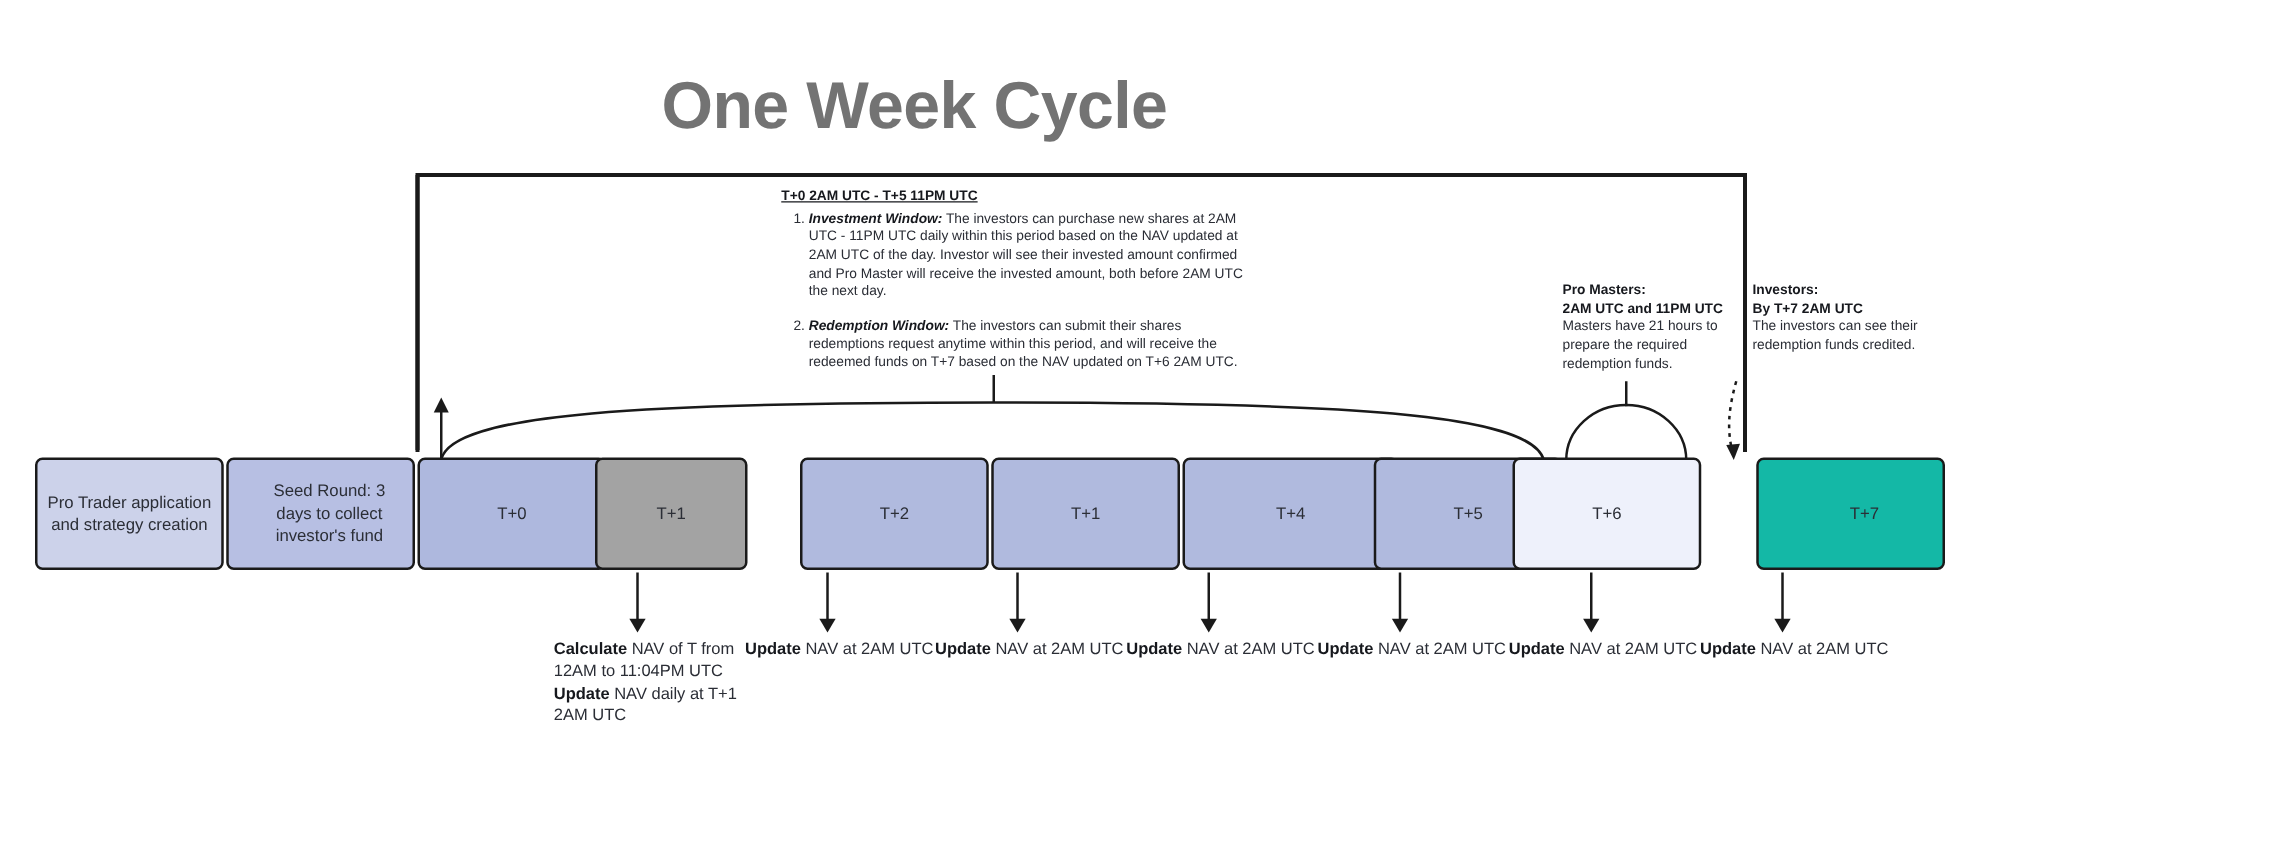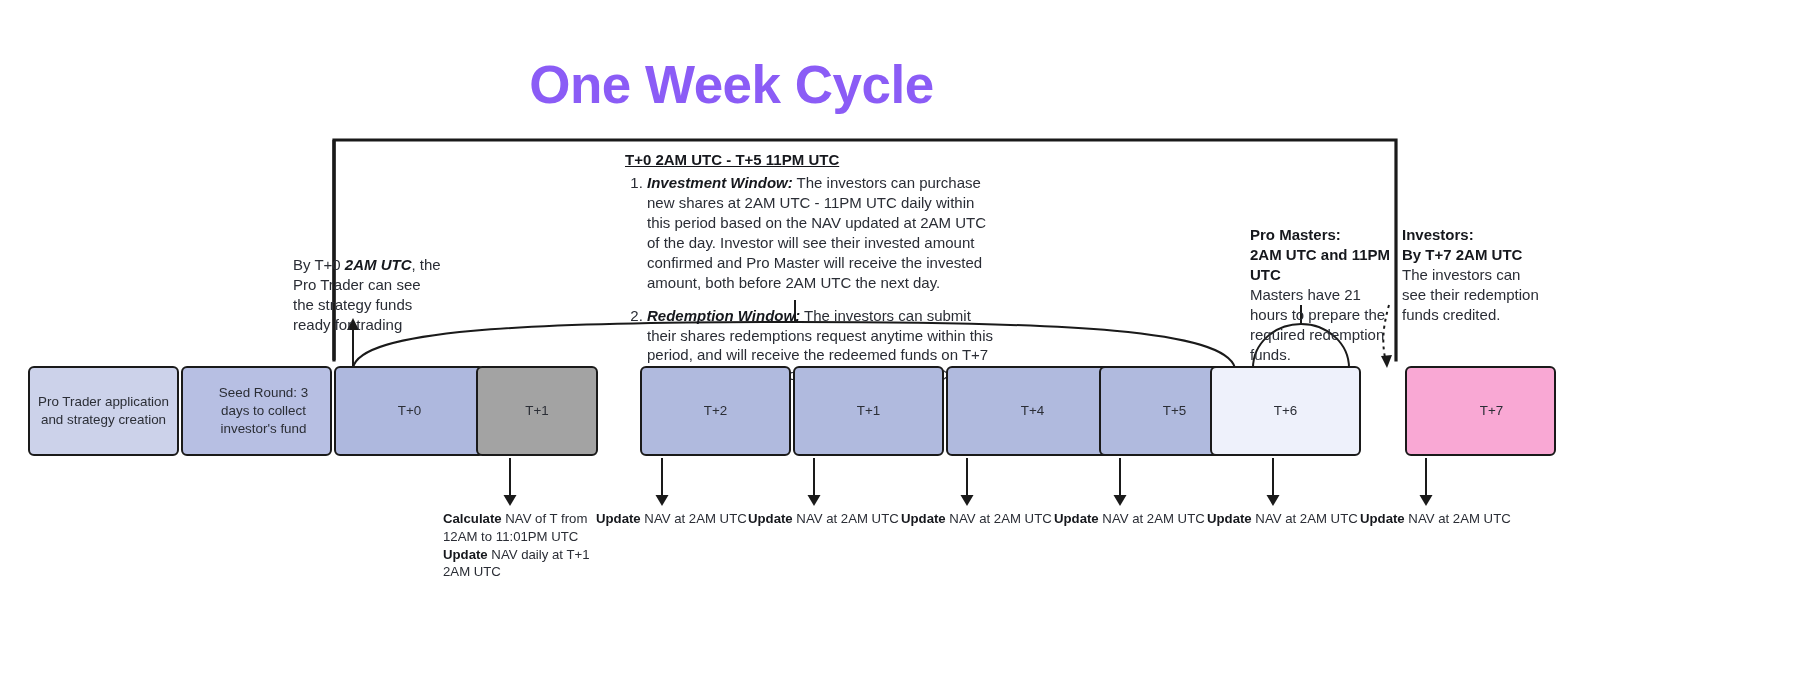--- a/index.html
+++ b/index.html
@@ -12,28 +12,28 @@
     position:relative;
     overflow:hidden;
   }
   .canvas { position:absolute; inset:0; }
 
   
   .title {
     position:absolute; left:0; top:54px; width:1463px;
     text-align:center;
     font-size:53px; font-weight:bold; letter-spacing:-0.5px;
-    color:#8b5cf6;
+    color:#737373;
   }
 
   
   svg.lines { position:absolute; left:0; top:0; width:1815px; height:686px; pointer-events:none; }
 
   
-  .tb { position:absolute; font-size:15px; line-height:1.33; color:#2a2d35; }
+  .tb { position:absolute; font-size:11px; line-height:1.33; color:#2a2d35; }
   .tb b { font-weight:bold; color:#16181d;font-style:italic; }
   .tb .hdr { font-weight:bold; text-decoration:underline; display:block; margin-bottom:3px; color:#16181d; }
 
   #block-window { left:625px; top:150px; width:370px; }
   #block-window ol { margin:0; padding-left:22px; }
   #block-window ol li { margin-bottom:13px; }
 
   #block-t0 { left:293px; top:255px; width:150px; }
   #block-promasters { left:1250px; top:225px; width:145px; }
   #block-investors { left:1402px; top:225px; width:140px; }
@@ -104,23 +104,20 @@
     <ol>
       <li>
         <b>Investment Window:</b><span> The investors can purchase new shares at 2AM UTC - 11PM UTC daily within this period based on the NAV updated at 2AM UTC of the day. Investor will see their invested amount confirmed and Pro Master will receive the invested amount, both before 2AM UTC the next day.</span>
       </li>
       <li>
         <b>Redemption Window:</b><span> The investors can submit their shares redemptions request anytime within this period, and will receive the redeemed funds on T+7 based on the NAV updated on T+6 2AM UTC.</span>
       </li>
     </ol>
   </div>
 
-  <div class="tb" id="block-t0">
-    <span>By T+0 </span><b>2AM UTC</b><span>, the Pro Trader can see the strategy funds ready for trading</span>
-  </div>
 
   <div class="tb" id="block-promasters">
     <span class="strong-line">Pro Masters:</span>
     <span class="strong-line">2AM UTC and 11PM UTC</span>
     <span>Masters have 21 hours to prepare the required redemption funds.</span>
   </div>
 
   <div class="tb" id="block-investors">
     <span class="strong-line">Investors:</span>
     <span class="strong-line">By T+7 2AM UTC</span>
@@ -148,27 +145,27 @@
       </div>
       <div class="cell" style="left: 918px; width: 173px; background: rgb(176, 186, 222);">
         <span>T+4</span>
       </div>
       <div class="cell" style="left: 1071px; width: 151px; background: rgb(176, 186, 222);">
         <span>T+5</span>
       </div>
       <div class="cell" style="left: 1182px; width: 151px; background: rgb(238, 241, 251);">
         <span>T+6</span>
       </div>
-      <div class="cell" style="left: 1377px; width: 151px; background: #f9a8d4; padding-left: 28px;">
+      <div class="cell" style="left: 1377px; width: 151px; background: #14b8a6; padding-left: 28px;">
         <span>T+7</span>
       </div>
     </div>
 
   <div id="captions-layer">
-      <div class="cap" style="left: 443px; top: 510px; width: 150px;"><b>Calculate</b><span> NAV of T from 12AM to 11:01PM UTC</span> <b>Update</b><span> NAV daily at T+1 2AM UTC</span></div>
+      <div class="cap" style="left: 443px; top: 510px; width: 150px;"><b>Calculate</b><span> NAV of T from 12AM to 11:04PM UTC</span> <b>Update</b><span> NAV daily at T+1 2AM UTC</span></div>
       <div class="cap" style="left: 596px; top: 510px; width: 160px;"><b>Update</b><span> NAV at 2AM UTC</span></div>
       <div class="cap" style="left: 748px; top: 510px; width: 160px;"><b>Update</b><span> NAV at 2AM UTC</span></div>
       <div class="cap" style="left: 901px; top: 510px; width: 160px;"><b>Update</b><span> NAV at 2AM UTC</span></div>
       <div class="cap" style="left: 1054px; top: 510px; width: 160px;"><b>Update</b><span> NAV at 2AM UTC</span></div>
       <div class="cap" style="left: 1207px; top: 510px; width: 160px;"><b>Update</b><span> NAV at 2AM UTC</span></div>
       <div class="cap" style="left: 1360px; top: 510px; width: 160px;"><b>Update</b><span> NAV at 2AM UTC</span></div>
     </div>
 
 </div>
 

